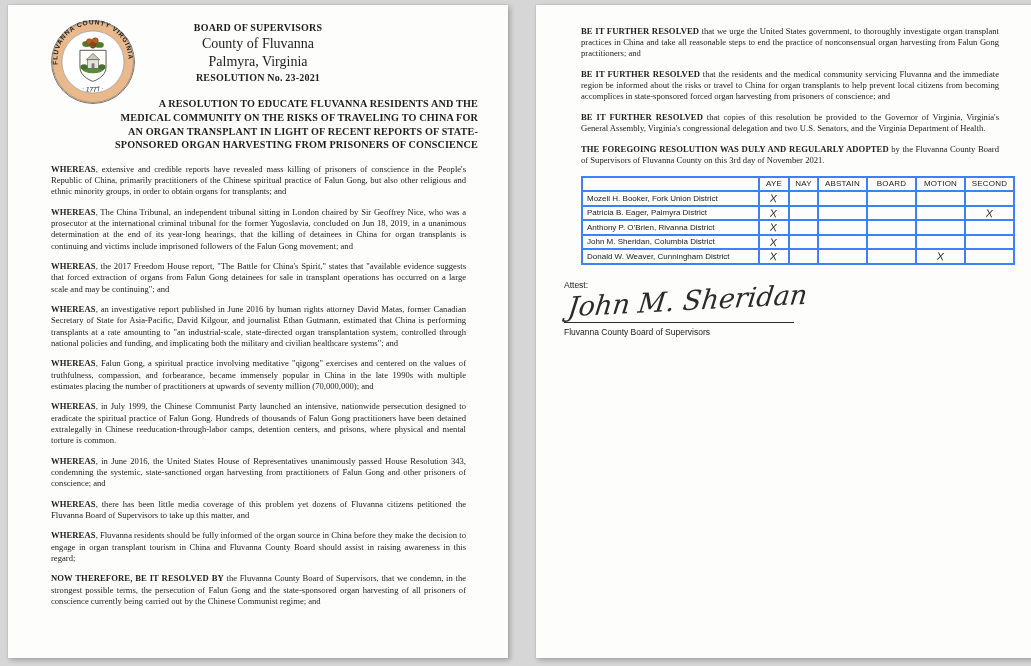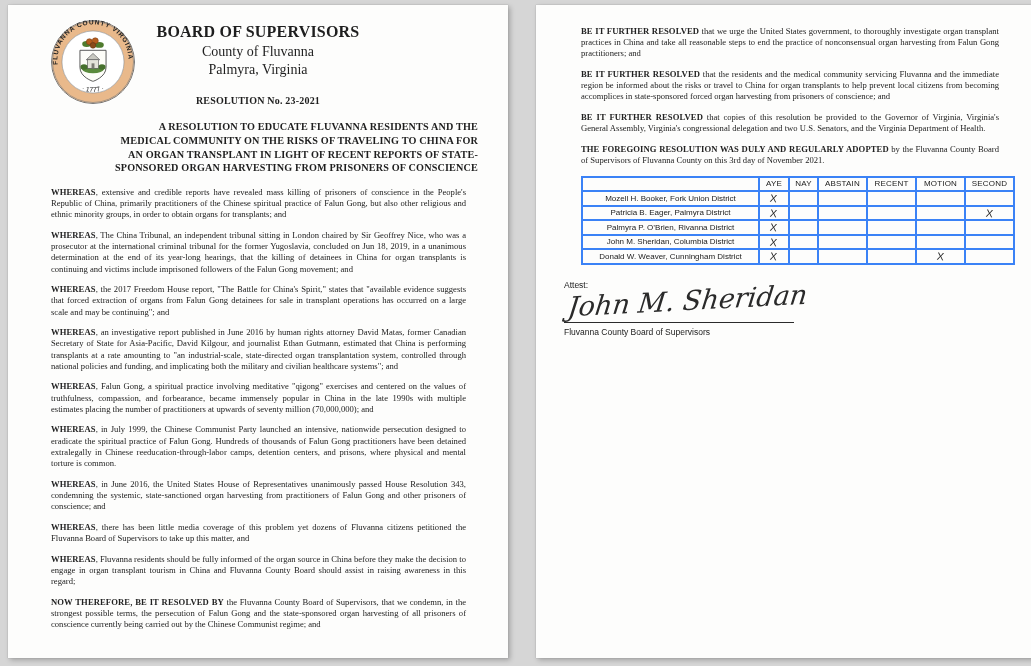--- a/index.html
+++ b/index.html
@@ -13,23 +13,23 @@
     position:absolute;top:5px;width:500px;height:653px;
     background:#fdfdfc;
     box-shadow:0 0 1px #9a9a9a, 2px 2px 5px rgba(0,0,0,0.25);
   }
   #page1{left:8px;}
   #page2{left:536px;}
 
   
   .seal{position:absolute;left:40px;top:12px;width:90px;height:90px;}
   .hdr{text-align:center;padding-top:16px;line-height:1.35;}
-  .hdr .org{font-weight:bold;font-size:16px;letter-spacing:.2px;}
+  .hdr .org{font-weight:bold;font-size:10px;letter-spacing:.2px;}
   .hdr .sub{font-size:14px;}
-  .resno{text-align:center;font-weight:bold;font-size:10px;margin-top:15px;letter-spacing:.2px;}
+  .resno{text-align:center;font-weight:bold;font-size:10px;letter-spacing:.2px;}
   .title{
     text-align:right;font-weight:bold;font-size:10.2px;line-height:1.34;
     margin:14px 30px 0 30px;letter-spacing:.15px;
   }
 
   
   .paras{margin:12px 42px 0 43px;}
   .para{
     font-size:8.6px;line-height:1.3;text-align:justify;
     margin:0 0 9.5px 0;color:#222;
@@ -42,21 +42,21 @@
   table.votes{
     border-collapse:collapse;margin:4px 45px 0 45px;width:432px;
     font-family:"Liberation Sans", sans-serif;font-size:8px;color:#1a1a1a;
     table-layout:fixed;
   }
   table.votes th, table.votes td{
     border:2px solid #3b82f6;padding:0 4px;height:12.5px;
     overflow:hidden;white-space:nowrap;
   }
   table.votes th{font-weight:normal;text-align:center;letter-spacing:.2px;}
-  table.votes td.name{text-align:center;margin-left:29px;}
+  table.votes td.name{text-align:left;margin-left:29px;}
   table.votes td.mk{text-align:center;}
   .mark{display:inline-block;transform:rotate(8deg);font-size:10.5px;
         font-family:"Liberation Sans", sans-serif;color:#222;}
 
   .attest{margin:14px 0 0 28px;font-family:"Liberation Sans", sans-serif;font-size:8.5px;color:#1a1a1a;}
   .sig-wrap{
     width:228px;border-bottom:1.4px solid #2b2b2b;
     margin:-4px 0 3px 0;padding:0 0 1px 2px;height:34px;position:relative;
   }
   .sig-text{
@@ -149,21 +149,21 @@
         <col style="width:49px">
         <col style="width:49px">
         <col style="width:49px">
     </colgroup>
     <thead>
         <tr id="vote-head">
           <th></th>
           <th>AYE</th>
           <th>NAY</th>
           <th>ABSTAIN</th>
-          <th>RECENT</th>
+          <th>BOARD</th>
           <th>MOTION</th>
           <th>SECOND</th>
         </tr>
       </thead>
     <tbody id="vote-body">
         <tr>
           <td class="name">Mozell H. Booker, Fork Union District</td>
           <td class="mk"><span class="mark">X</span></td>
           <td class="mk"></td>
           <td class="mk"></td>
@@ -174,21 +174,21 @@
         <tr>
           <td class="name">Patricia B. Eager, Palmyra District</td>
           <td class="mk"><span class="mark">X</span></td>
           <td class="mk"></td>
           <td class="mk"></td>
           <td class="mk"></td>
           <td class="mk"></td>
           <td class="mk"><span class="mark">X</span></td>
         </tr>
         <tr>
-          <td class="name">Palmyra P. O’Brien, Rivanna District</td>
+          <td class="name">Anthony P. O’Brien, Rivanna District</td>
           <td class="mk"><span class="mark">X</span></td>
           <td class="mk"></td>
           <td class="mk"></td>
           <td class="mk"></td>
           <td class="mk"></td>
           <td class="mk"></td>
         </tr>
         <tr>
           <td class="name">John M. Sheridan, Columbia District</td>
           <td class="mk"><span class="mark">X</span></td>

